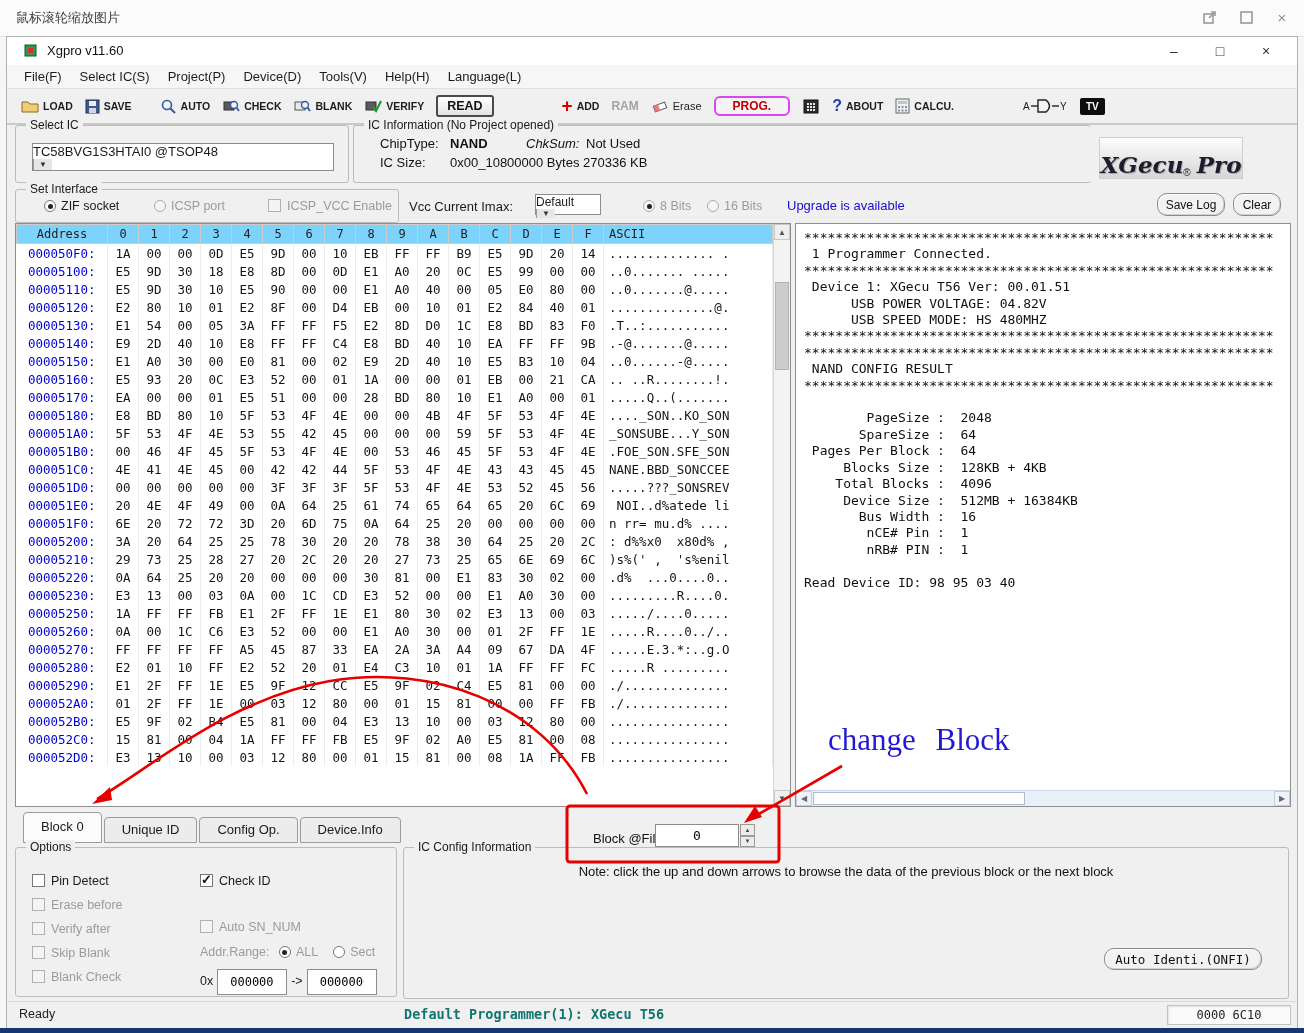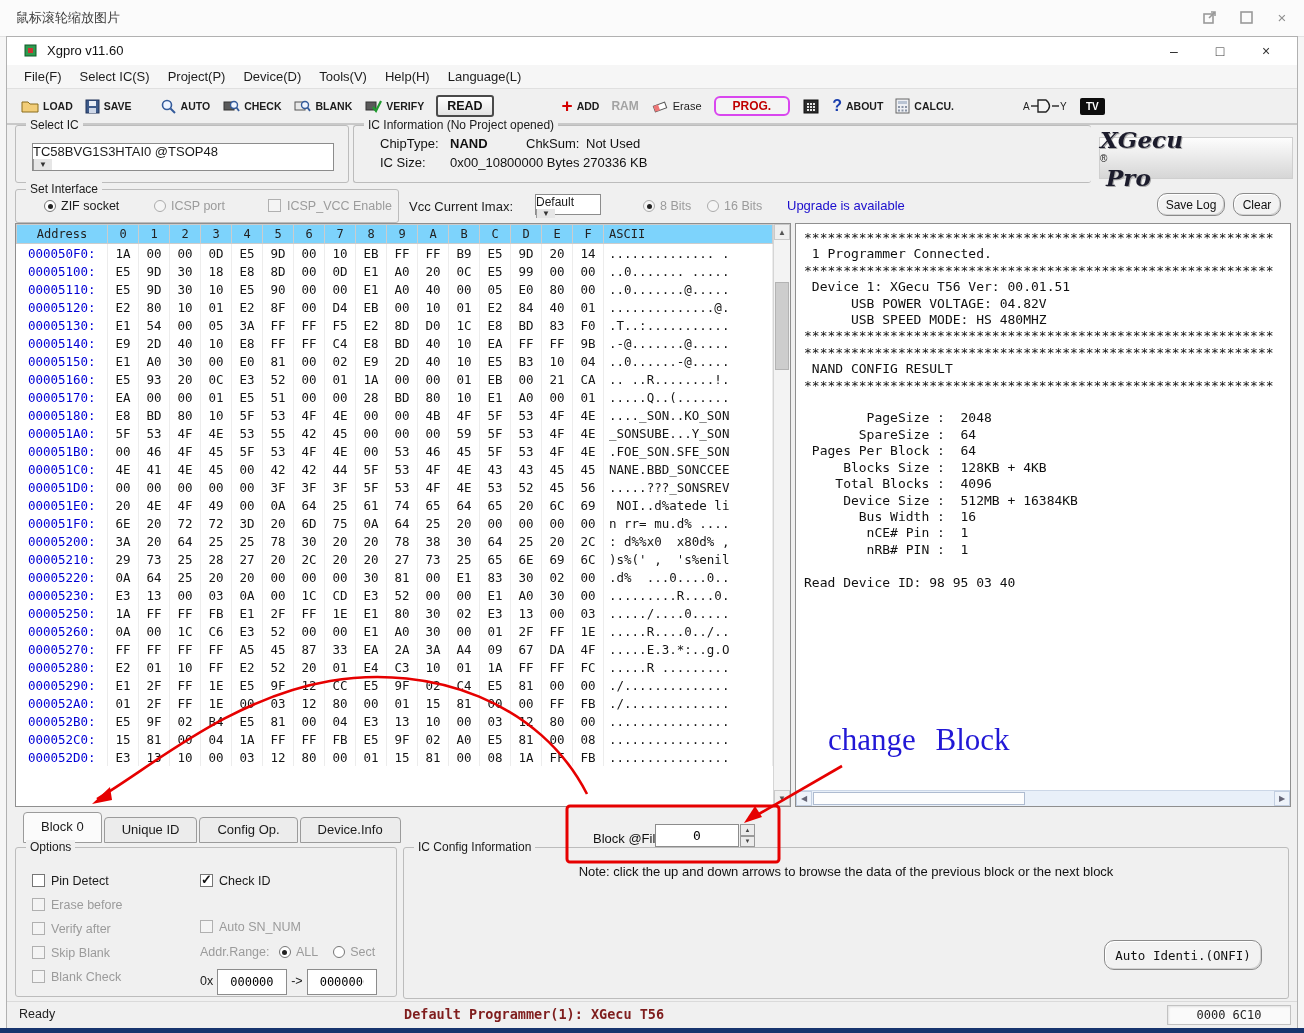--- a/index.html
+++ b/index.html
@@ -68,29 +68,29 @@
   .tab{display:inline-block;height:24px;line-height:24px;padding:0 17px;margin-right:2px;border:1px solid #9b9b9b;border-radius:4px 4px 0 0;background:#ececec;font-size:13px;}
   .tab.active{height:29px;line-height:28px;background:#fbfbfb;}
   .blockfile-label{position:absolute;left:586px;top:794px;font-size:13px;color:#111;}
   .blockfile-input{position:absolute;left:648px;top:787px;width:84px;height:23px;border:1px solid #8c8c8c;background:#fff;text-align:center;font-size:13px;font-family:"DejaVu Sans Mono",monospace;box-sizing:border-box;padding:0;}
   .spin{position:absolute;left:733px;top:787px;width:15px;height:23px;display:flex;flex-direction:column;}
   .spin .sbtn{flex:1;border:1px solid #9a9a9a;background:#ececec;font-size:6px;color:#444;display:flex;align-items:center;justify-content:center;box-sizing:border-box;}
   
   .optrow{position:absolute;font-size:12.5px;white-space:nowrap;}
   .mini{width:70px;height:19px;border:1px solid #8c8c8c;background:#fff;font-family:"DejaVu Sans Mono",monospace;font-size:12px;text-align:center;box-sizing:border-box;padding:12px;margin:0 4px;vertical-align:middle;}
   .note{position:absolute;left:0;top:16px;width:100%;text-align:center;font-size:13px;color:#111;}
-  .auto-identi{position:absolute;right:26px;bottom:28px;width:158px;height:30px;font-family:"DejaVu Sans Mono",monospace;font-size:12.5px;}
+  .auto-identi{position:absolute;right:26px;bottom:28px;width:158px;height:22px;font-family:"DejaVu Sans Mono",monospace;font-size:12.5px;}
   
   .statusbar{position:absolute;left:0;top:964px;width:100%;height:26px;border-top:1px solid #dadada;background:#f0f0f0;}
   .status-ready{position:absolute;left:12px;top:5px;font-size:12.5px;color:#222;}
-  .status-prog{position:absolute;left:397px;top:4px;font-family:"DejaVu Sans Mono",monospace;font-weight:700;font-size:13.5px;color:#7f1d1d;}
+  .status-prog{position:absolute;left:397px;top:4px;font-family:"DejaVu Sans Mono",monospace;font-weight:700;font-size:13.5px;color:#0f766e;}
   .status-code{position:absolute;right:6px;top:3px;width:122px;height:18px;border:1px solid #c2c2c2;background:#fafafa;box-shadow:inset 1px 1px 2px #e2e2e2;font-family:"DejaVu Sans Mono",monospace;font-size:12px;display:flex;align-items:center;justify-content:center;color:#222;}
   .navy{position:absolute;left:0;top:1028px;width:1304px;height:5px;background:#17356e;}
   
-  .logo{position:absolute;left:1092px;top:100px;width:194px;height:42px;background:linear-gradient(#fdfdfd,#d6d6d6);border:1px solid #cfcfcf;display:flex;align-items:flex-start;justify-content:center;box-sizing:border-box;flex-direction:column;}
+  .logo{position:absolute;left:1092px;top:100px;width:144px;height:42px;background:linear-gradient(#fdfdfd,#d6d6d6);border:1px solid #cfcfcf;display:flex;align-items:flex-end;justify-content:center;box-sizing:border-box;}
   .logo .brand{font-family:"DejaVu Serif",serif;font-style:italic;font-weight:700;font-size:23px;color:#1c1c2c;text-shadow:1px 1px 0 #a8a8a8;}
   .logo sup{font-size:10px;font-style:normal;}
   
   .annot{position:absolute;left:0;top:0;pointer-events:none;z-index:60;}
   .changeblock{position:absolute;left:828px;top:722px;font-family:"Liberation Serif",serif;font-size:31px;color:#2218d6;z-index:61;word-spacing:12px;white-space:nowrap;}
   .icinfo-line{position:absolute;font-size:13px;white-space:nowrap;color:#111;}
 </style>
 </head>
 <body>
 
@@ -258,21 +258,21 @@
       <div class="combo" style="left:16px;top:17px;width:302px;height:28px;">
         <span class="val">TC58BVG1S3HTAI0 @TSOP48</span>
         <span class="drop">▼</span>
       </div>
     </div>
 
     <div class="fieldset" style="left:346px;top:88px;width:738px;height:58px;border-right:none;">
       <span class="legend">IC Information (No Project opened)</span>
       <span class="icinfo-line" style="left:26px;top:10px;">ChipType:</span>
       <span class="icinfo-line" style="left:96px;top:10px;font-weight:700;">NAND</span>
-      <span class="icinfo-line" style="left:172px;top:10px;">ChkSum:</span>
+      <span class="icinfo-line" style="left:172px;top:10px;font-style:italic;">ChkSum:</span>
       <span class="icinfo-line" style="left:232px;top:10px;">Not Used</span>
       <span class="icinfo-line" style="left:26px;top:29px;">IC Size:</span>
       <span class="icinfo-line" style="left:96px;top:29px;">0x00_10800000 Bytes 270336 KB</span>
     </div>
 
     <div class="logo">
       <span class="brand">XGecu</span>
         <sup>®</sup>
         <span class="brand" style="margin-left:6px;">Pro</span>
     </div>

